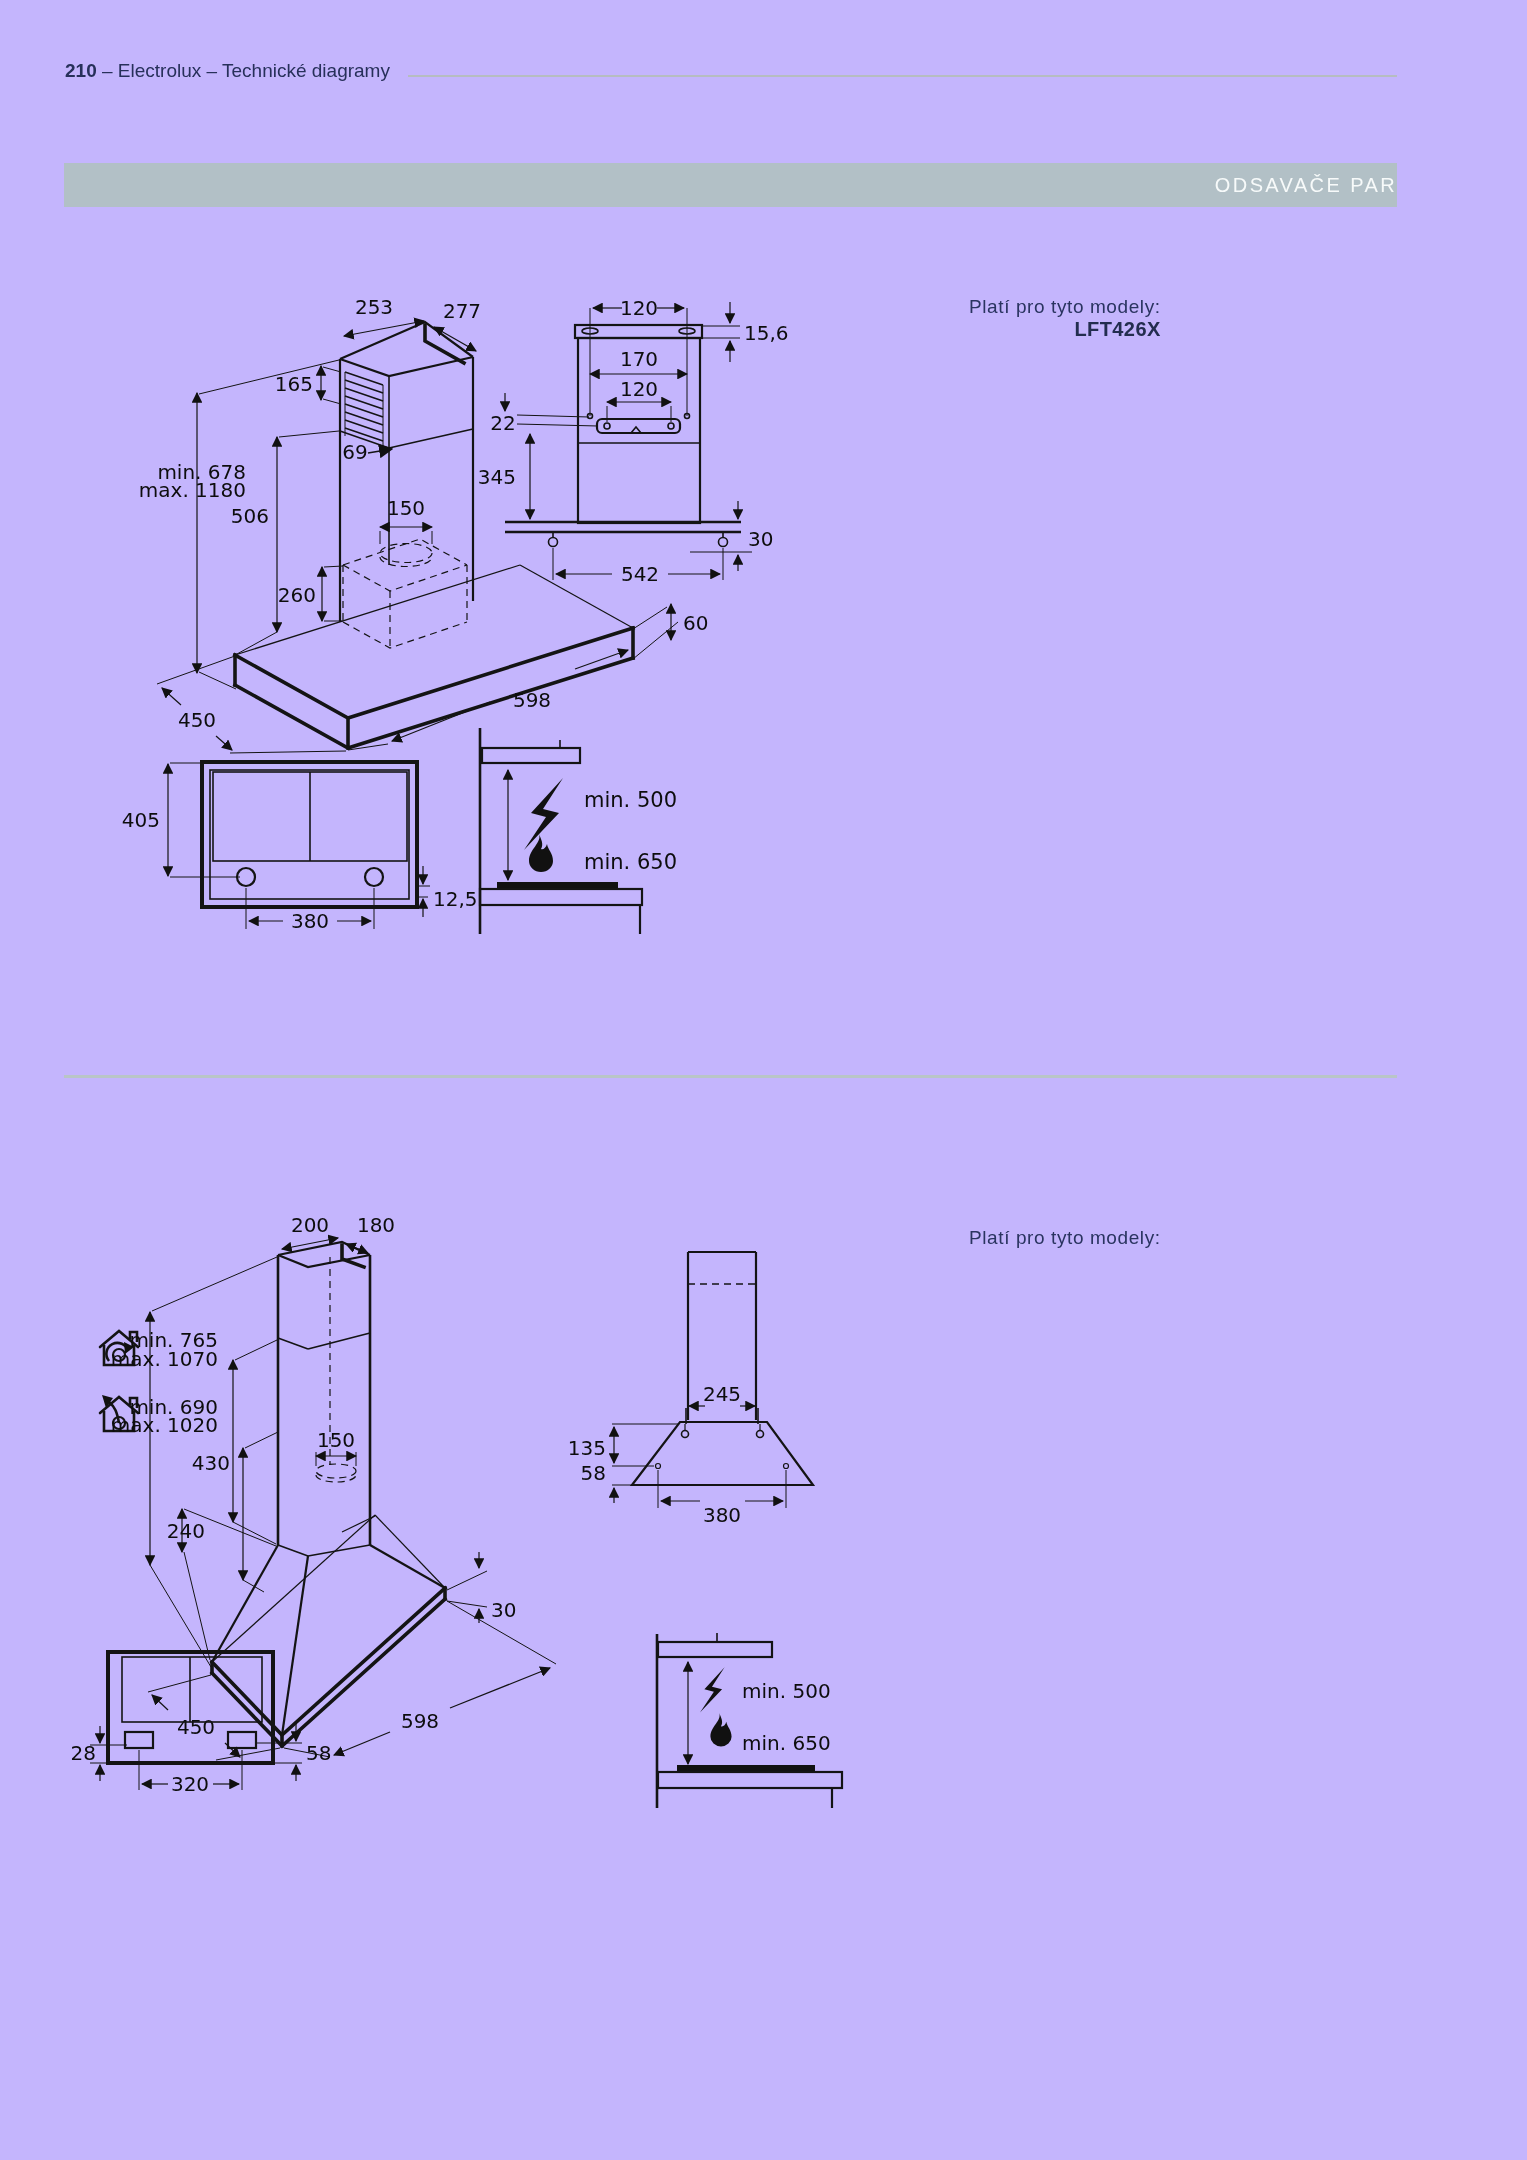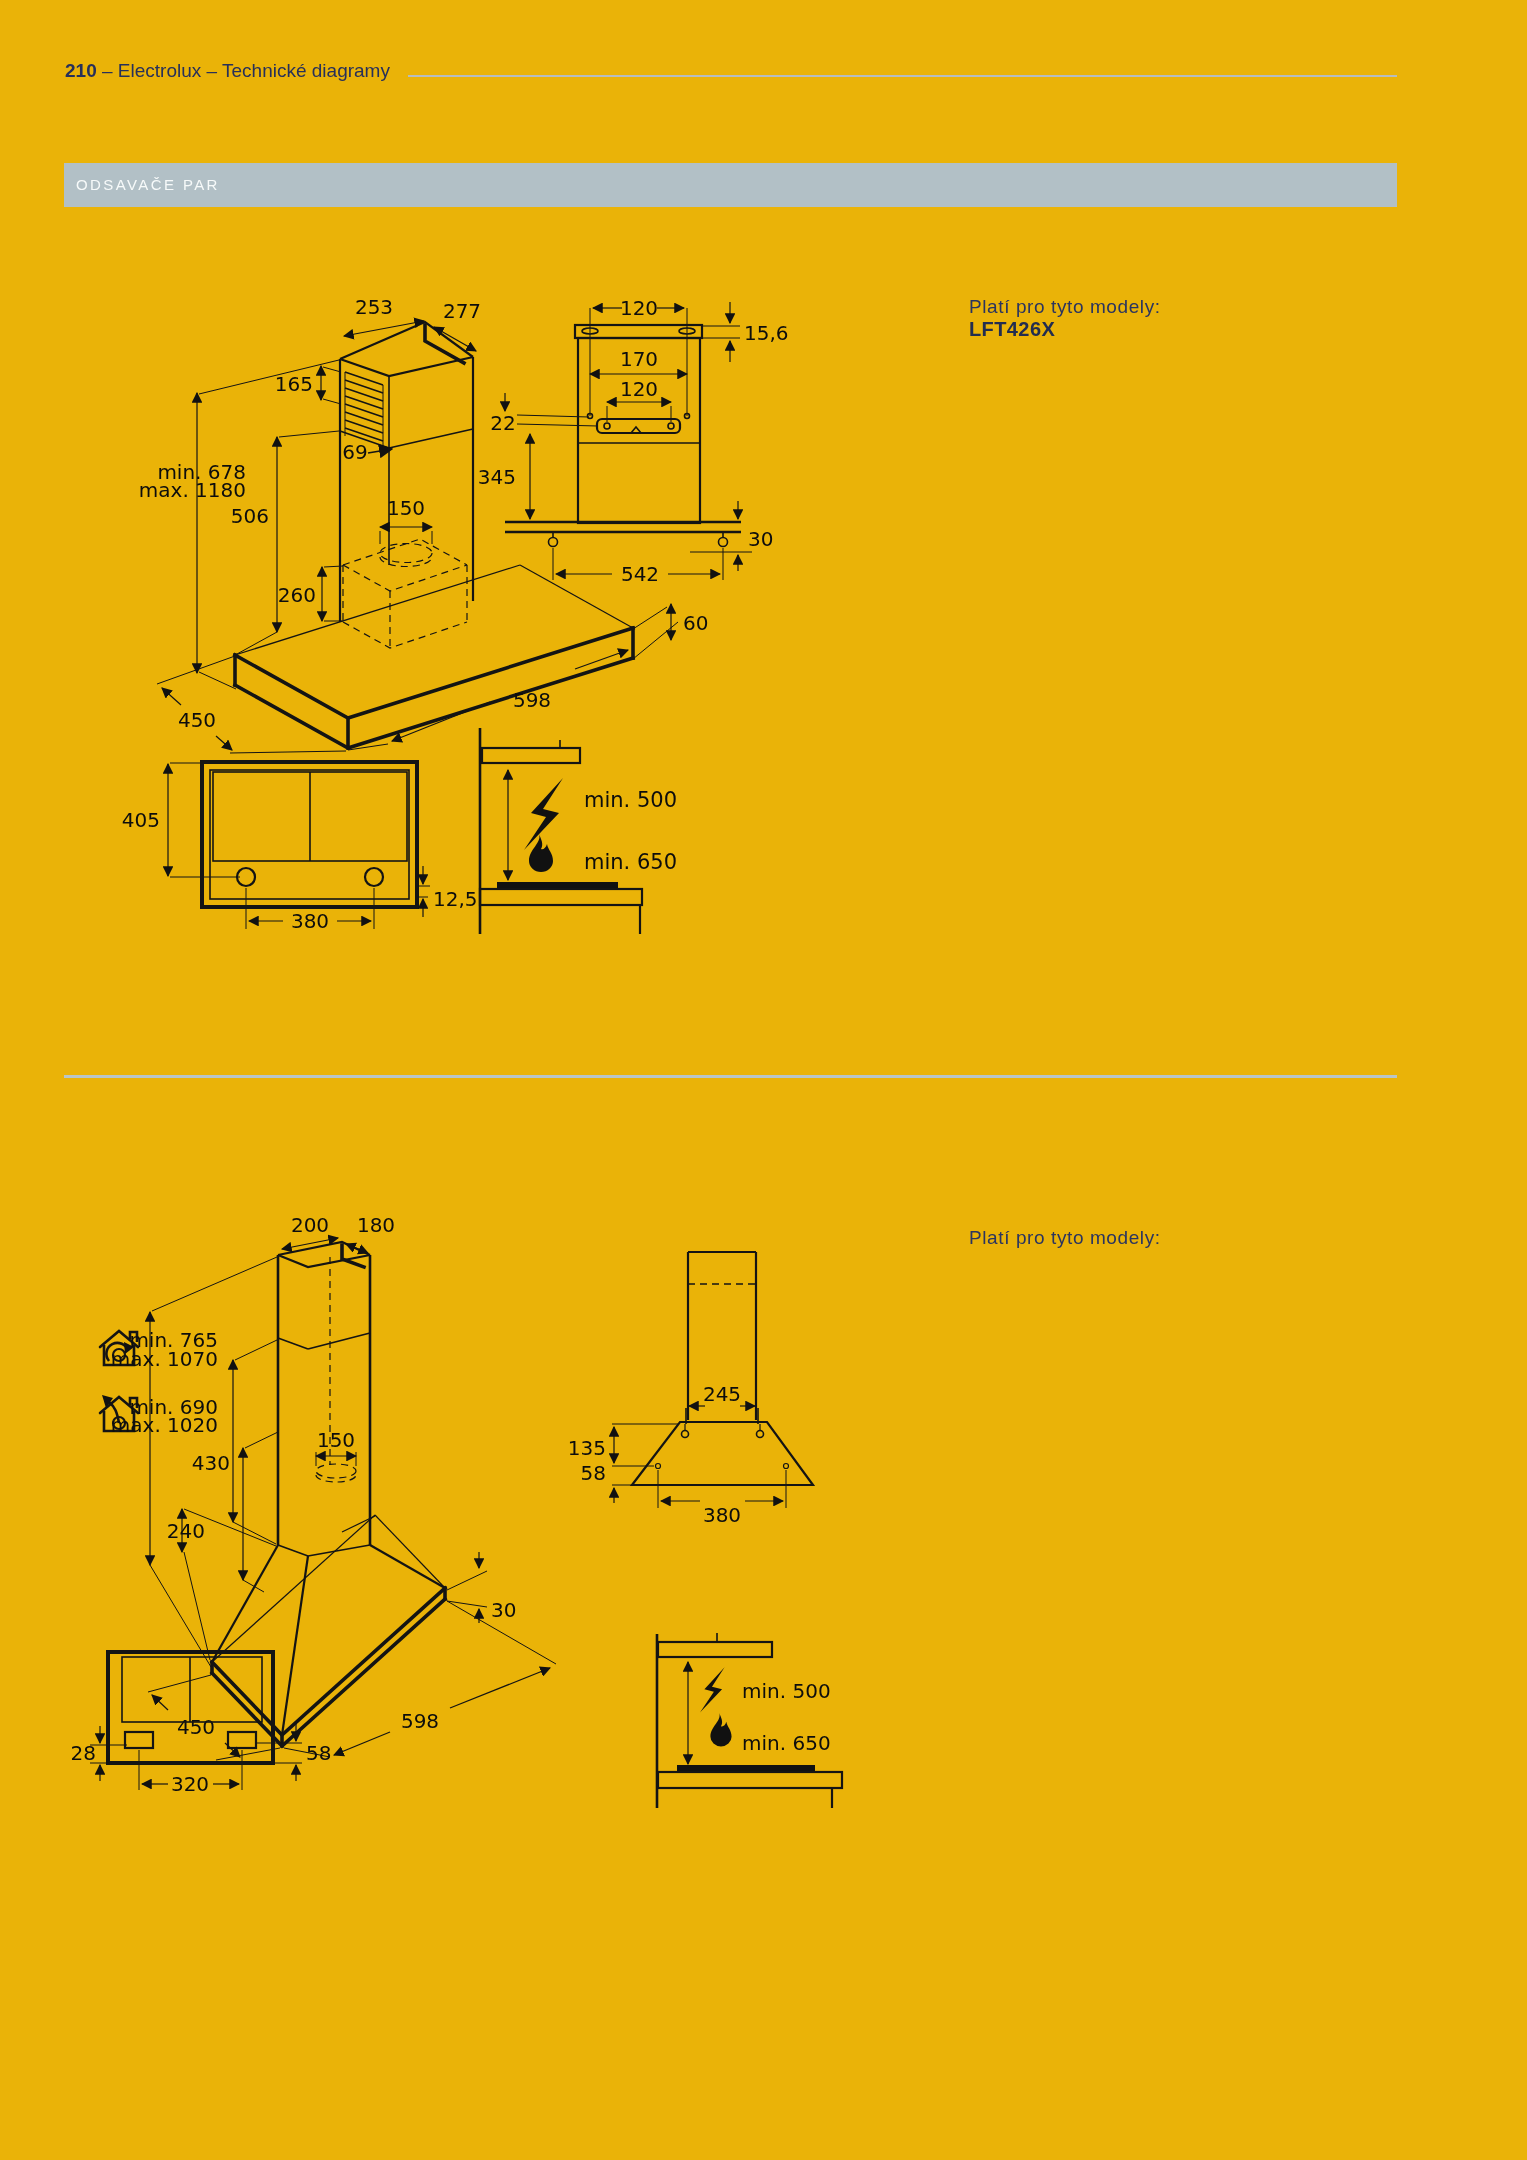--- a/index.html
+++ b/index.html
@@ -1,22 +1,22 @@
 <!DOCTYPE html>
 <html><head>
 <meta charset="utf-8">
 <style>
   html,body{margin:0;padding:0;background:#e8e8e8;}
-  #page{position:relative;width:1527px;height:2160px;background:#eab308;overflow:hidden;
-        font-family:"Liberation Sans",sans-serif;}
+  #page{position:relative;width:1527px;height:2160px;background:#c4b5fd;overflow:hidden;
+        font-family:"Liberation Sans",sans-serif;text-align:right;}
   .hdr{position:absolute;left:65px;top:60px;font-size:19px;color:#27305a;white-space:nowrap;}
   .hdr b{font-weight:bold;}
   .hdr-rule{position:absolute;left:408px;top:75px;width:989px;height:2px;background:#b6bdc0;}
   .secbar{position:absolute;left:64px;top:163px;width:1333px;height:44px;background:#b2c0c6;}
-  .secbar span{display:block;padding-left:12px;line-height:44px;font-size:15px;
+  .secbar span{display:block;padding-left:12px;line-height:44px;font-size:20px;
                letter-spacing:2.4px;color:#f7fafa;}
   .models{position:absolute;left:969px;color:#232d4f;}
   .models .lbl{font-size:19px;letter-spacing:0.6px;color:#2a3460;}
   .models .list{font-size:20px;font-weight:bold;line-height:23.5px;letter-spacing:0.4px;}
   .divider{position:absolute;left:64px;top:1075px;width:1333px;height:3px;background:#b9c5c7;}
   svg{position:absolute;left:0;top:0;}
   .s1{stroke:#141414;stroke-width:1;fill:none;}
   .s12{stroke:#141414;stroke-width:1.2;fill:none;}
   .s15{stroke:#141414;stroke-width:1.6;fill:none;}
   .s2{stroke:#141414;stroke-width:2.2;fill:none;}

